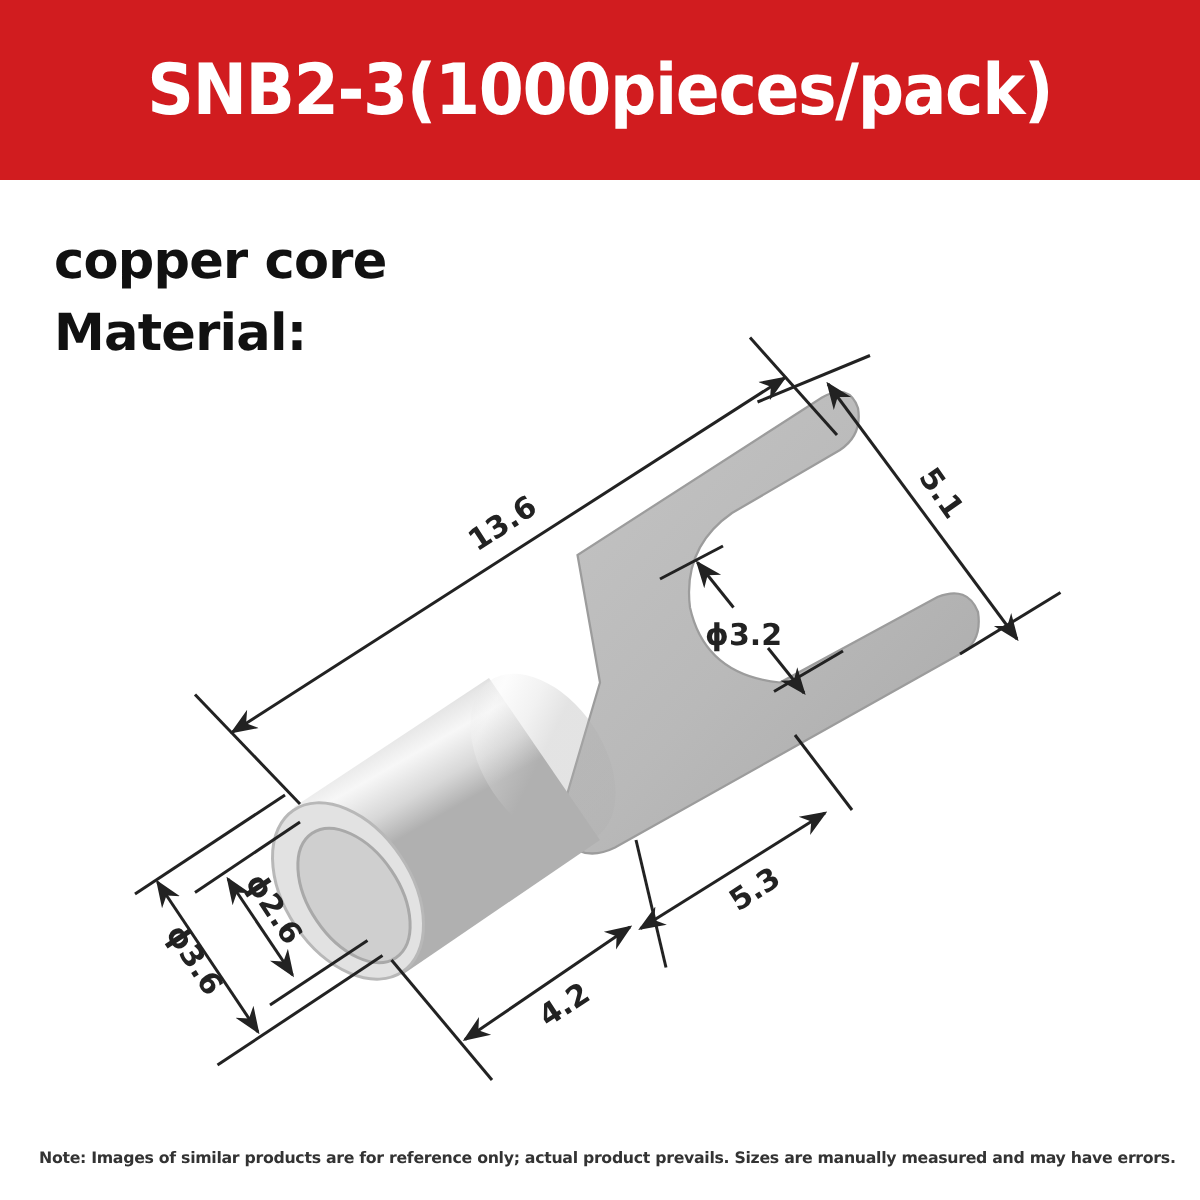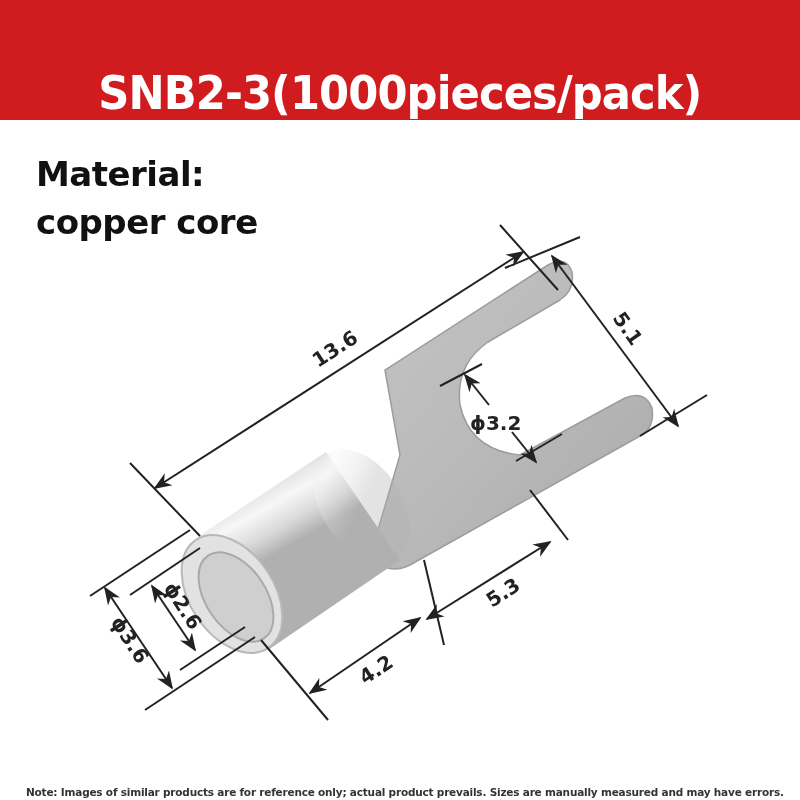--- a/index.html
+++ b/index.html
@@ -5,21 +5,21 @@
     html, body { margin: 0; padding: 0; }
     body {
       width: 800px; height: 800px; overflow: hidden;
       background: #ffffff;
       position: relative;
       font-family: "Liberation Sans", "DejaVu Sans", sans-serif;
     }
     .banner {
       position: absolute; left: 0; top: 0; width: 800px; height: 120px;
       background: #d11c1f;
-      display: flex; align-items: flex-end; justify-content: center;
+      display: flex; align-items: center; justify-content: center;
     }
     .banner-title {
       color: #ffffff;
       font-family: "DejaVu Sans", "Liberation Sans", sans-serif;
       font-weight: bold;
       font-size: 47px;
       letter-spacing: -1px;
       transform: scaleX(0.92);
       white-space: nowrap;
     }
@@ -43,33 +43,32 @@
       fill: #222222;
     }
     .note {
       position: absolute; left: 26px; top: 766px;
       font-family: "DejaVu Sans", "Liberation Sans", sans-serif;
       font-weight: bold;
       font-size: 10.5px;
       color: #333333;
       white-space: nowrap;
       letter-spacing: -0.2px;
-      margin-top: 20px;
     }
   </style>
 </head>
 <body>
 
 <div class="banner">
   <div class="banner-title">SNB2-3(1000pieces/pack)</div>
 </div>
 
 <div class="specs">
+  <div class="spec-line">copper core</div>
   <div class="spec-line">Material:</div>
-  <div class="spec-line">copper core</div>
 </div>
 
 <svg class="drawing" viewBox="0 0 800 800" xmlns="http://www.w3.org/2000/svg">
   <defs>
     <linearGradient id="plateGrad" x1="0" y1="0" x2="1" y2="1">
       <stop offset="0" stop-color="#c4c4c4"></stop>
       <stop offset="0.5" stop-color="#b9b9b9"></stop>
       <stop offset="1" stop-color="#a9a9a9"></stop>
     </linearGradient>
     <linearGradient id="barrelGrad" gradientUnits="userSpaceOnUse" x1="330" y1="430" x2="370" y2="500">

